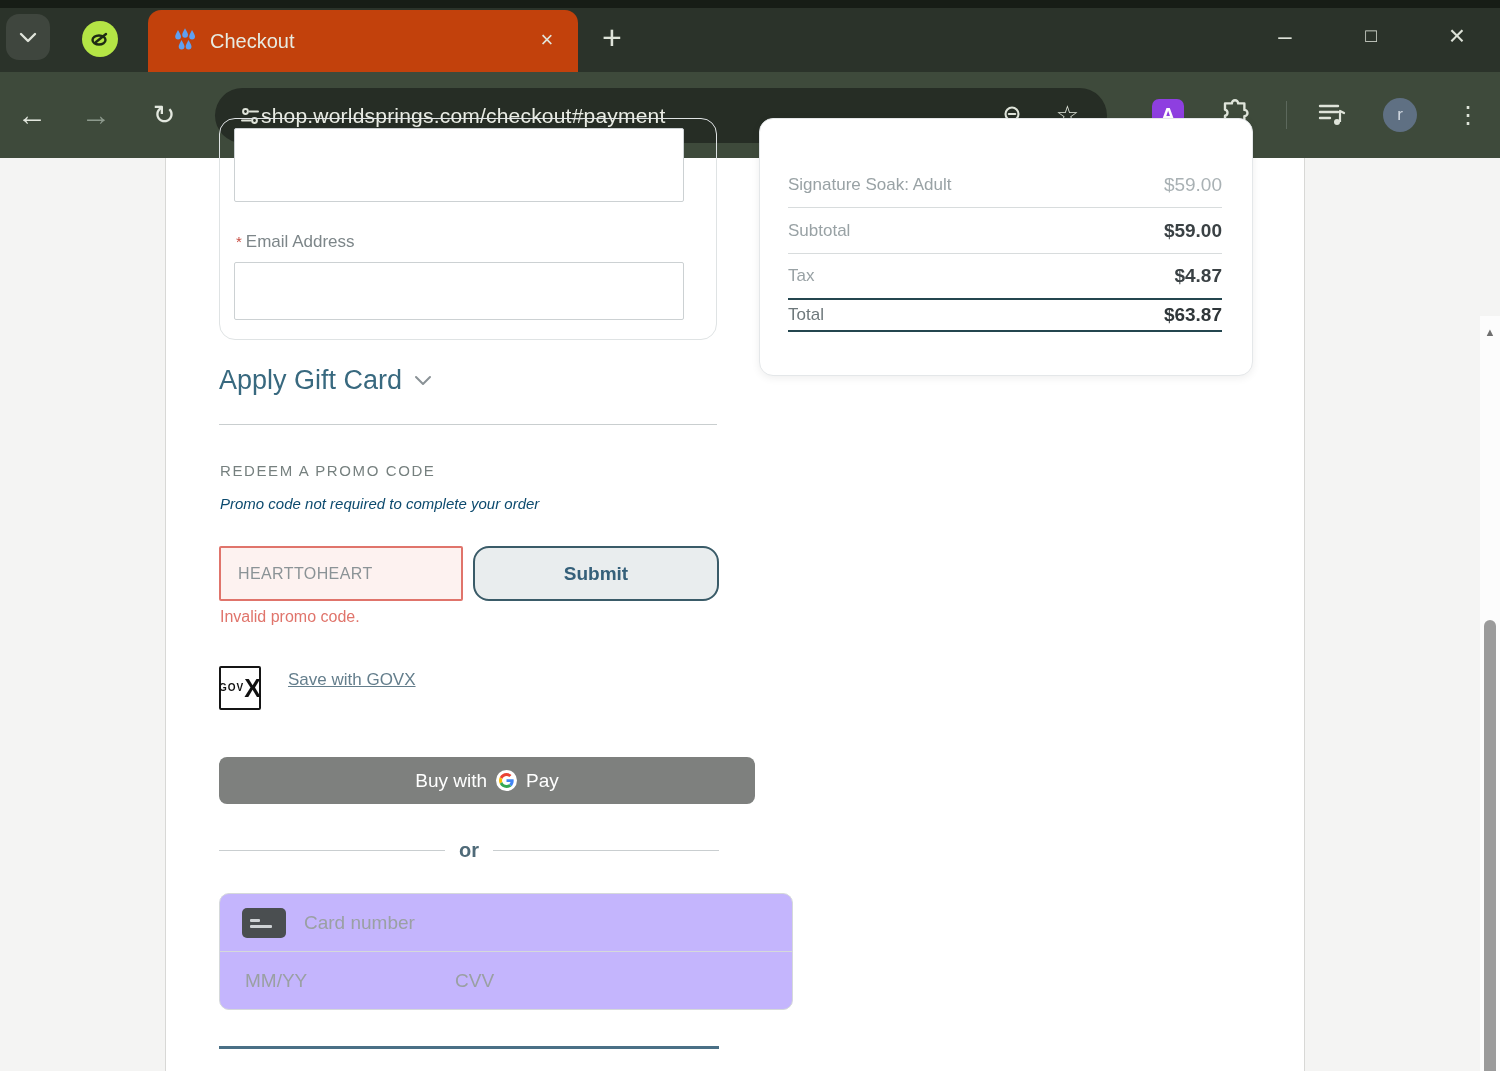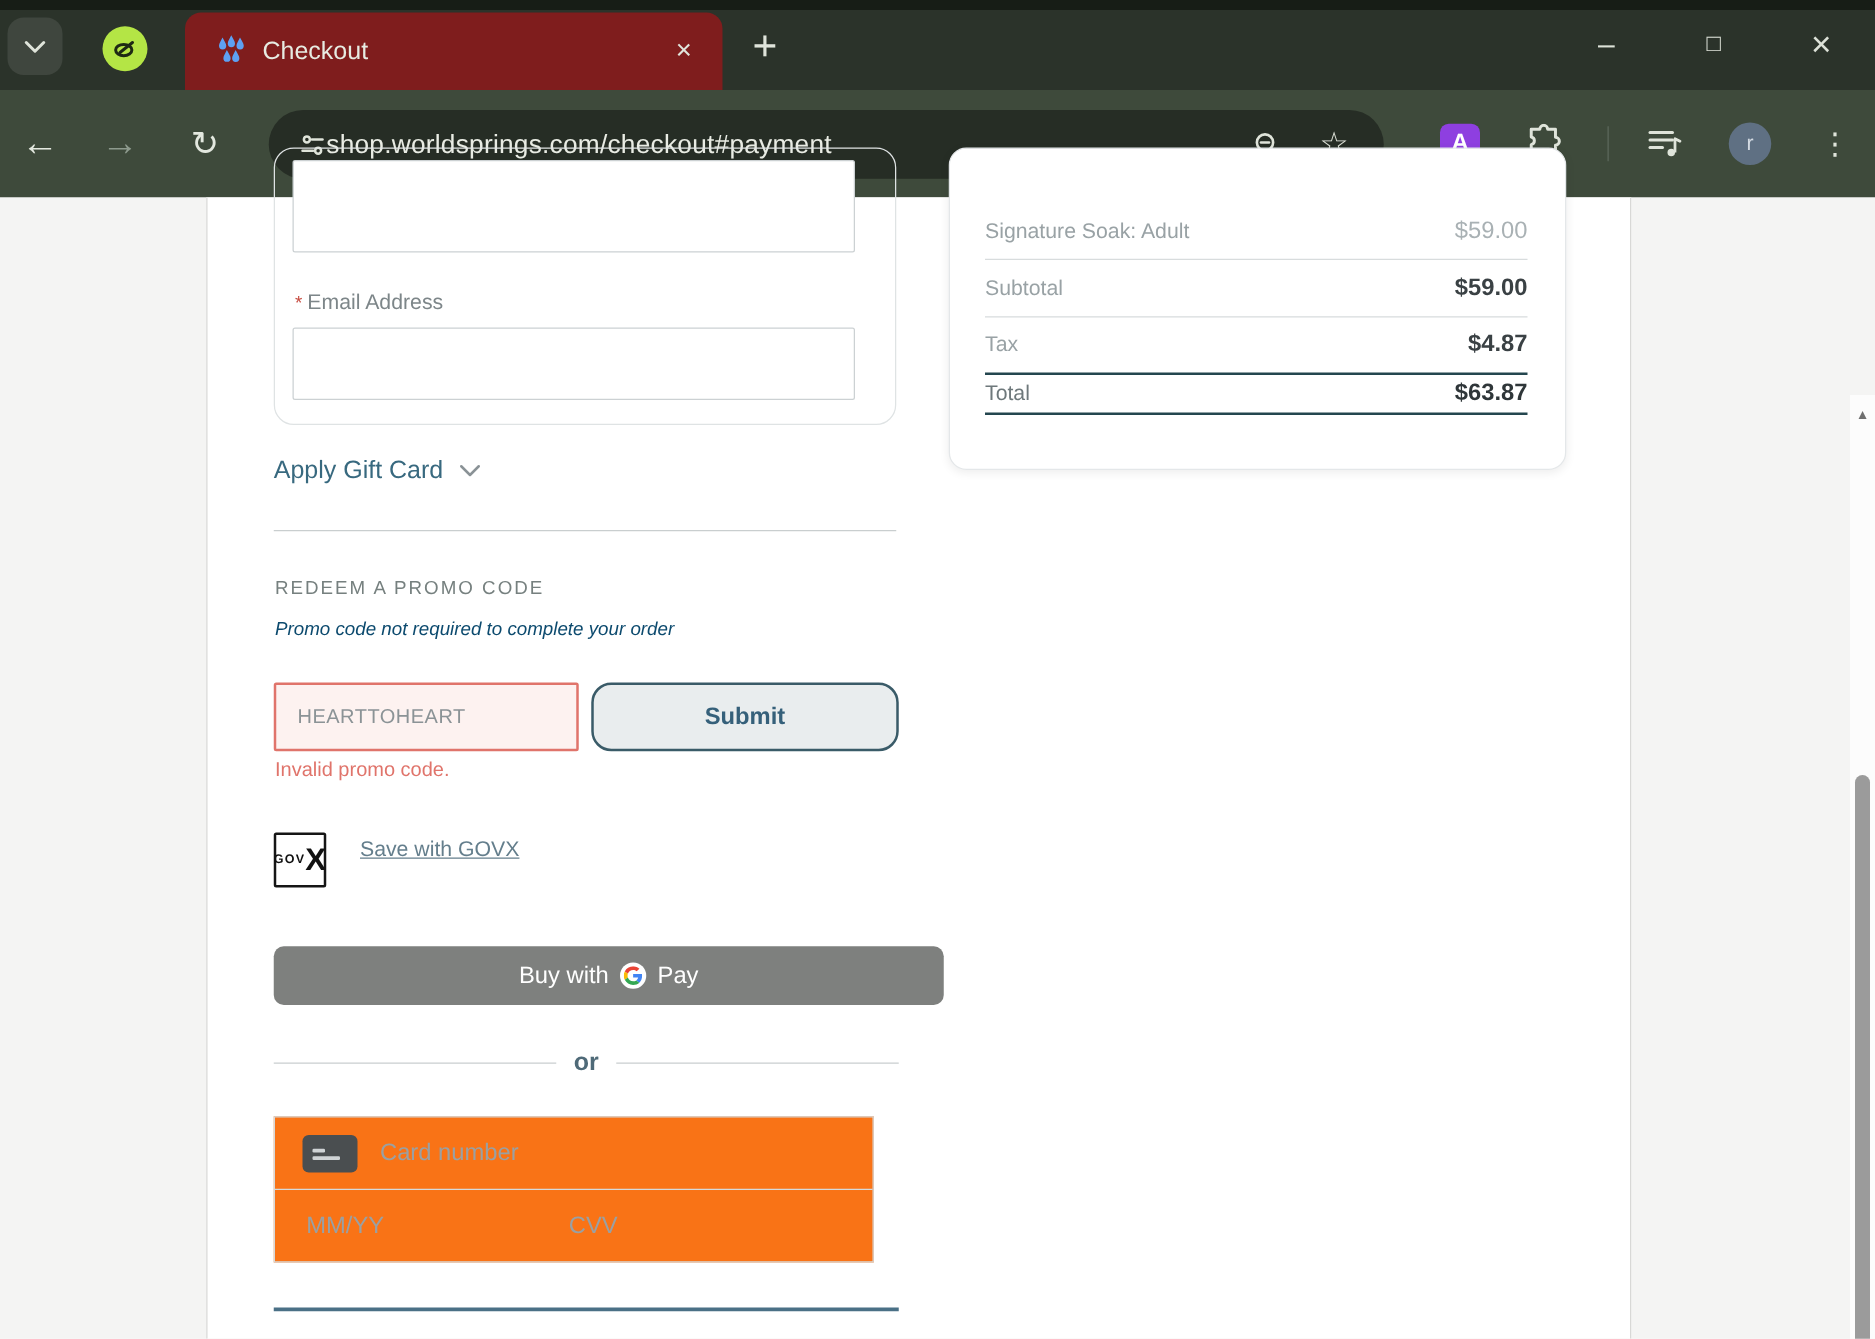--- a/index.html
+++ b/index.html
@@ -6,21 +6,21 @@
   html,body { width:1500px; height:1071px; overflow:hidden; }
   body { font-family:"Liberation Sans","DejaVu Sans",sans-serif; background:#f4f4f3; position:relative; }
 
   
   .titlebar { position:absolute; top:0; left:0; width:1500px; height:72px; background:#2b332a; }
   .top-strip { position:absolute; top:0; left:0; width:1500px; height:8px; background:#171d16; }
   .tab-search-btn { position:absolute; left:6px; top:14px; width:44px; height:46px; border-radius:13px;
       background:#3f463e; display:flex; align-items:center; justify-content:center; }
   .pinned-fav { position:absolute; left:82px; top:21px; width:36px; height:36px; border-radius:50%;
       background:#b4e545; display:flex; align-items:center; justify-content:center; }
-  .tab-active { position:absolute; left:148px; top:10px; width:430px; height:62px; background:#7f1d1d;
+  .tab-active { position:absolute; left:148px; top:10px; width:430px; height:62px; background:#c2410c;
       border-radius:13px 13px 0 0; display:flex; align-items:center; }
   .tab-fav { margin-left:22px; width:30px; height:30px; flex:none; }
   .tab-title { margin-left:10px; color:#e7ebe2; font-size:20px; white-space:nowrap; overflow:hidden; flex:1; }
   .tab-close { width:34px; height:34px; margin-right:14px; flex:none; border-radius:50%; color:#e2e6dd;
       font-size:22px; line-height:32px; text-align:center; }
   .new-tab-btn { position:absolute; left:592px; top:18px; width:40px; height:40px; color:#dfe4da;
       font-size:34px; font-weight:300; line-height:38px; text-align:center; }
   .win-controls { position:absolute; right:0; top:0; height:72px; display:flex; align-items:center; }
   .win-btn { width:86px; height:60px; color:#dde2d8; text-align:center; display:flex; align-items:center; justify-content:center; }
   .win-btn.minimize { font-size:24px; }
@@ -56,21 +56,21 @@
 
   
   .email-card { position:absolute; left:53px; top:-40px; width:498px; height:222px; border:1px solid #dfe3e4; border-radius:16px; }
   .tf { position:absolute; border:1px solid #ccd1d3; border-radius:2px; background:#fff; width:450px; left:68px;
       font-size:17px; color:#444; padding:0 14px; }
   .tf.tf1 { top:-30px; height:74px; }
   .tf.tf2 { top:104px; height:58px; }
   .email-label { position:absolute; left:70px; top:74px; font-size:17px; color:#7d8689; }
   .req-mark { color:#c64b40; font-size:15px; margin-right:4px; }
 
-  .gift-toggle { position:absolute; left:53px; top:207px; font-size:20px; color:#38697f; display:flex; align-items:center; gap:12px; }
+  .gift-toggle { position:absolute; left:53px; top:207px; font-size:27px; color:#38697f; display:flex; align-items:center; gap:12px; }
   .hr-light { position:absolute; left:53px; width:498px; height:1px; background:#c9cecf; }
   .hr-1 { top:266px; }
 
   .promo-heading { position:absolute; left:54px; top:304px; font-size:15px; letter-spacing:1.6px; color:#76807f; font-weight:500; }
   .promo-note { position:absolute; left:54px; top:337px; font-size:15px; font-style:italic; color:#0c4a6e; }
   .promo-input { position:absolute; left:53px; top:388px; width:244px; height:55px; border:2px solid #e0746b;
       background:#fdf2f0; border-radius:2px; font-size:16px; color:#8b9396; letter-spacing:.4px; padding:0 17px; }
   .submit-btn { position:absolute; left:307px; top:388px; width:246px; height:55px; border:2px solid #3a5b68;
       background:#e9edee; border-radius:16px; font-size:19px; font-weight:bold; color:#35607a;
       font-family:inherit; display:flex; align-items:center; justify-content:center; }
@@ -84,21 +84,21 @@
   .govx-link { color:#647e8c; text-decoration:underline; }
 
   .gpay-btn { position:absolute; left:53px; top:599px; width:536px; height:47px; border-radius:8px; background:#7e807e;
       color:#fff; font-size:19px; display:flex; align-items:center; justify-content:center; gap:9px; }
   .gpay-g { width:21px; height:21px; background:#fff; border-radius:50%; display:flex; align-items:center; justify-content:center; }
 
   .or-divider { position:absolute; left:53px; top:678px; width:500px; height:28px; display:flex; align-items:center; }
   .or-divider .line { flex:1; height:1px; background:#c9ced0; }
   .or-text { padding:0 14px; font-size:20px; font-weight:bold; color:#4f6a78; }
 
-  .card-group { position:absolute; left:53px; top:735px; width:480px; border:1px solid #d5d9da; border-radius:0; background:#f97316; }
+  .card-group { position:absolute; left:53px; top:735px; width:574px; border:1px solid #d5d9da; border-radius:10px; background:#c4b5fd; }
   .card-row1 { height:58px; border-bottom:1px solid #d5d9da; display:flex; align-items:center; }
   .card-row2 { height:57px; display:flex; align-items:center; }
   .cc-icon { width:44px; height:30px; background:#4a4e50; border-radius:5px; margin-left:22px; flex:none; position:relative; }
   .cc-icon i { position:absolute; left:8px; height:3px; background:#cfd3d5; border-radius:1px; display:block; }
   .cc-icon i.l1 { top:11px; width:10px; }
   .cc-icon i.l2 { top:17px; width:22px; }
   .card-in { border:none; outline:none; font-size:19px; color:#444; font-family:inherit; background:transparent; }
   .card-in::placeholder, .promo-input::placeholder { color:#9aa0a3; }
   .in-number { margin-left:18px; flex:1; }
   .in-exp { margin-left:25px; width:210px; }

